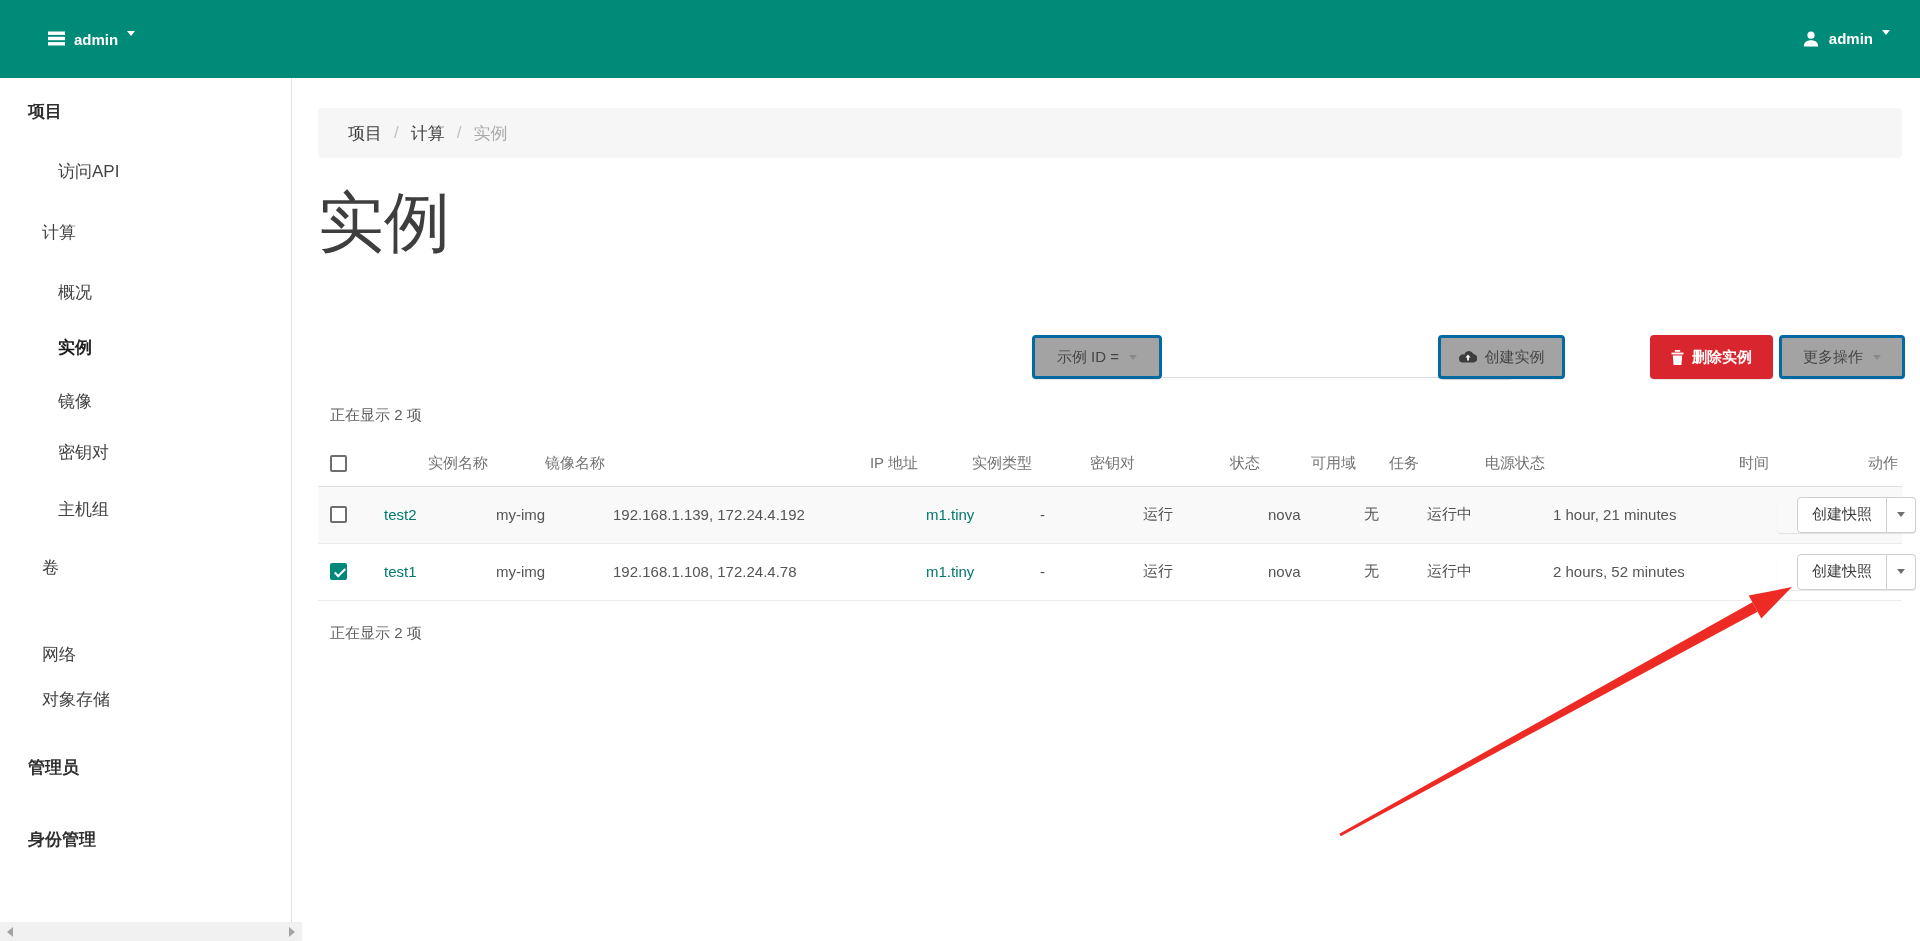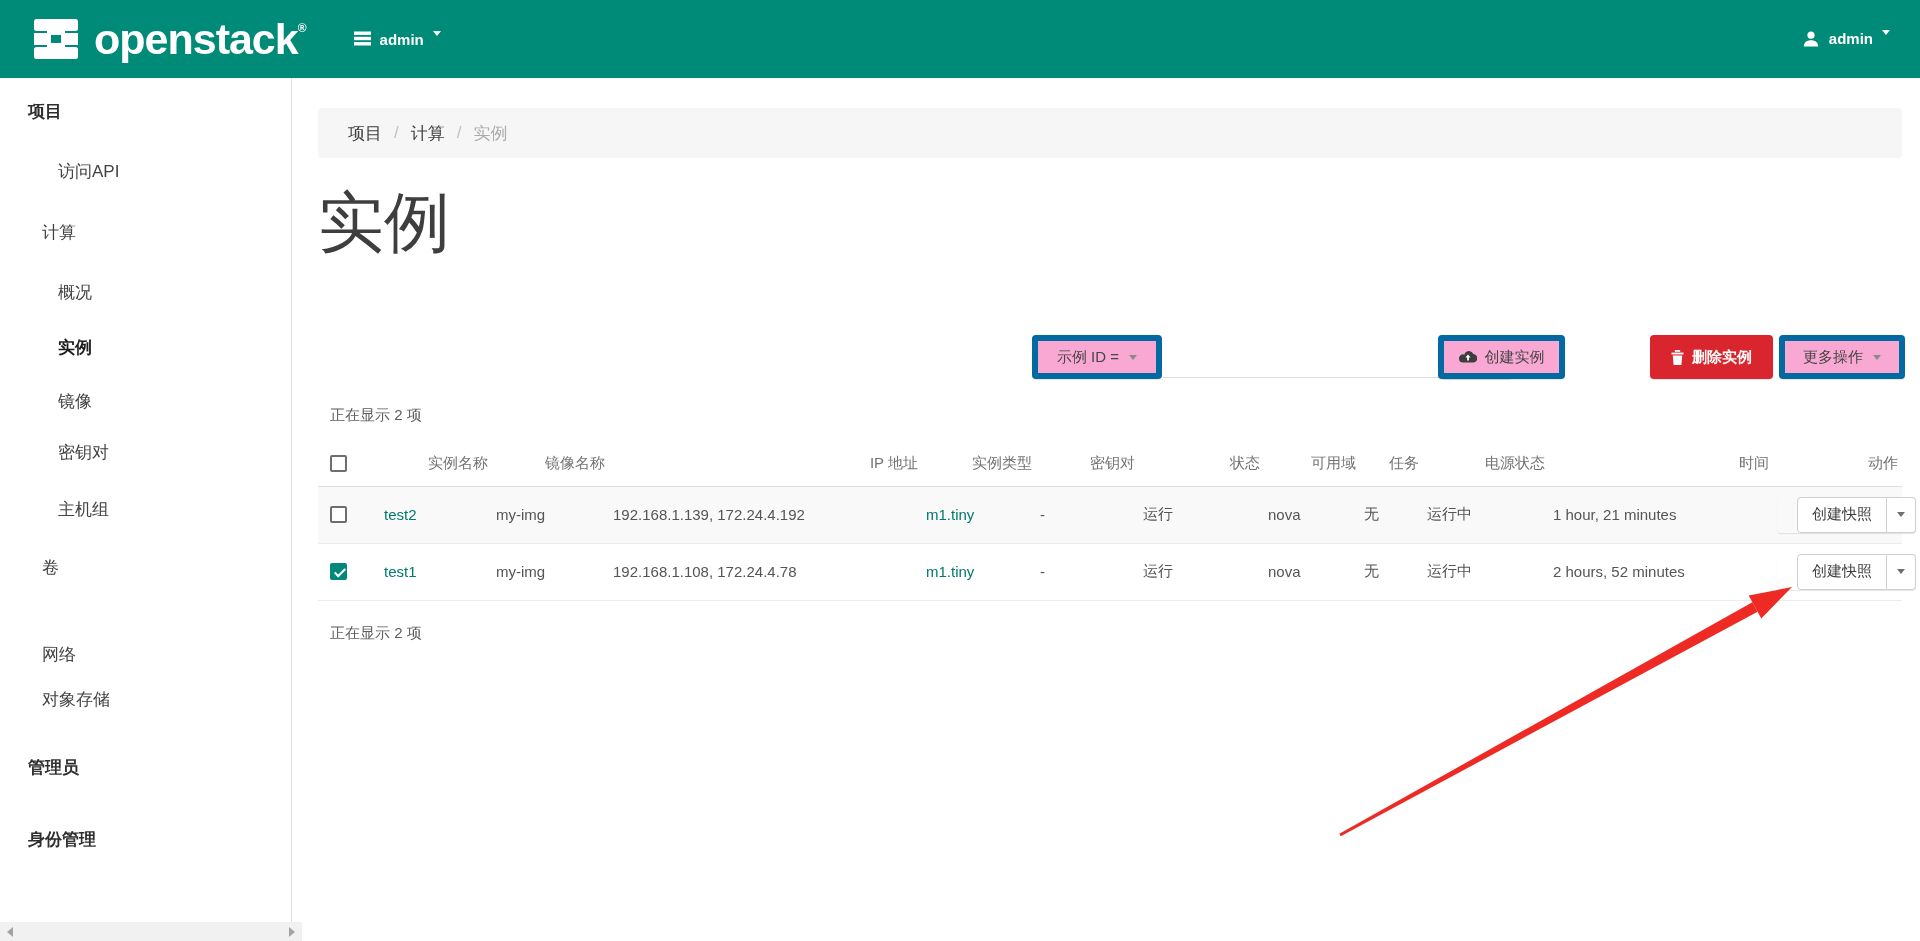--- a/index.html
+++ b/index.html
@@ -43,21 +43,21 @@
   .crumb.current { color:#ababab; cursor:default; }
 
   
   .page-title { position:absolute; left:318px; top:188px; font-size:66px; line-height:1.05;
     font-weight:400; color:#3e3e3e; }
   .row-count { position:absolute; left:330px; font-size:15px; color:#5d5d5d; }
   .row-count.top { top:406px; }
   .row-count.bottom { top:624px; }
 
   
-  .btn { position:absolute; top:335px; height:44px; background:#f9a8d4; border:6px solid #0369a1;
+  .btn { position:absolute; top:335px; height:44px; background:#a3a3a3; border:3px solid #0369a1;
     border-radius:4px; font-size:15px; color:#454545; display:flex; align-items:center;
     justify-content:center; gap:8px; cursor:pointer; box-shadow:0 1px 1px rgba(0,0,0,0.10);
     font-family:inherit; }
   .btn-filter-field { left:1032px; width:130px; }
   .btn-filter-field .caret { border-top-color:#8a8a8a; margin-left:2px; }
   .search-input { position:absolute; left:1163px; top:335px; width:277px; height:43px; border:none;
     border-bottom:1px solid #dcdcdc; background:transparent; outline:none; font-size:15px;
     font-family:inherit; color:#454545; }
   .btn-filter { left:1441px; width:71px; }
   .btn-create { left:1438px; width:127px; }
@@ -89,30 +89,20 @@
   .anno-arrow { position:absolute; left:1320px; top:563px; width:500px; height:290px; pointer-events:none; }
 
   .icon { display:inline-flex; align-items:center; }
 </style>
 </head>
 <body>
 
 <div class="stage">
 
   <div class="header">
-    <div class="brand">
-      <svg class="brand-logo" viewBox="0 0 52 52">
-        <rect x="4" y="6" width="44" height="12" rx="2.5" fill="#fff"></rect>
-        <rect x="4" y="20" width="13" height="12" fill="#fff"></rect>
-        <rect x="35" y="20" width="13" height="12" fill="#fff"></rect>
-        <rect x="19" y="20" width="14" height="12" fill="none" stroke="#fff" stroke-width="4"></rect>
-        <rect x="4" y="34" width="44" height="12" rx="2.5" fill="#fff"></rect>
-      </svg>
-      <span class="brand-word"><span>openstack</span><span class="brand-reg">®</span></span>
-    </div>
     <div class="hmenu left">
       <svg class="icon" width="17" height="15" viewBox="0 0 17 15">
         <rect x="0" y="0.5" width="17" height="3.4" fill="#fff"></rect>
         <rect x="0" y="5.8" width="17" height="3.4" fill="#fff"></rect>
         <rect x="0" y="11.1" width="17" height="3.4" fill="#fff"></rect>
       </svg>
       <span>admin</span>
       <span class="caret white"></span>
     </div>
     <div class="hmenu right">

